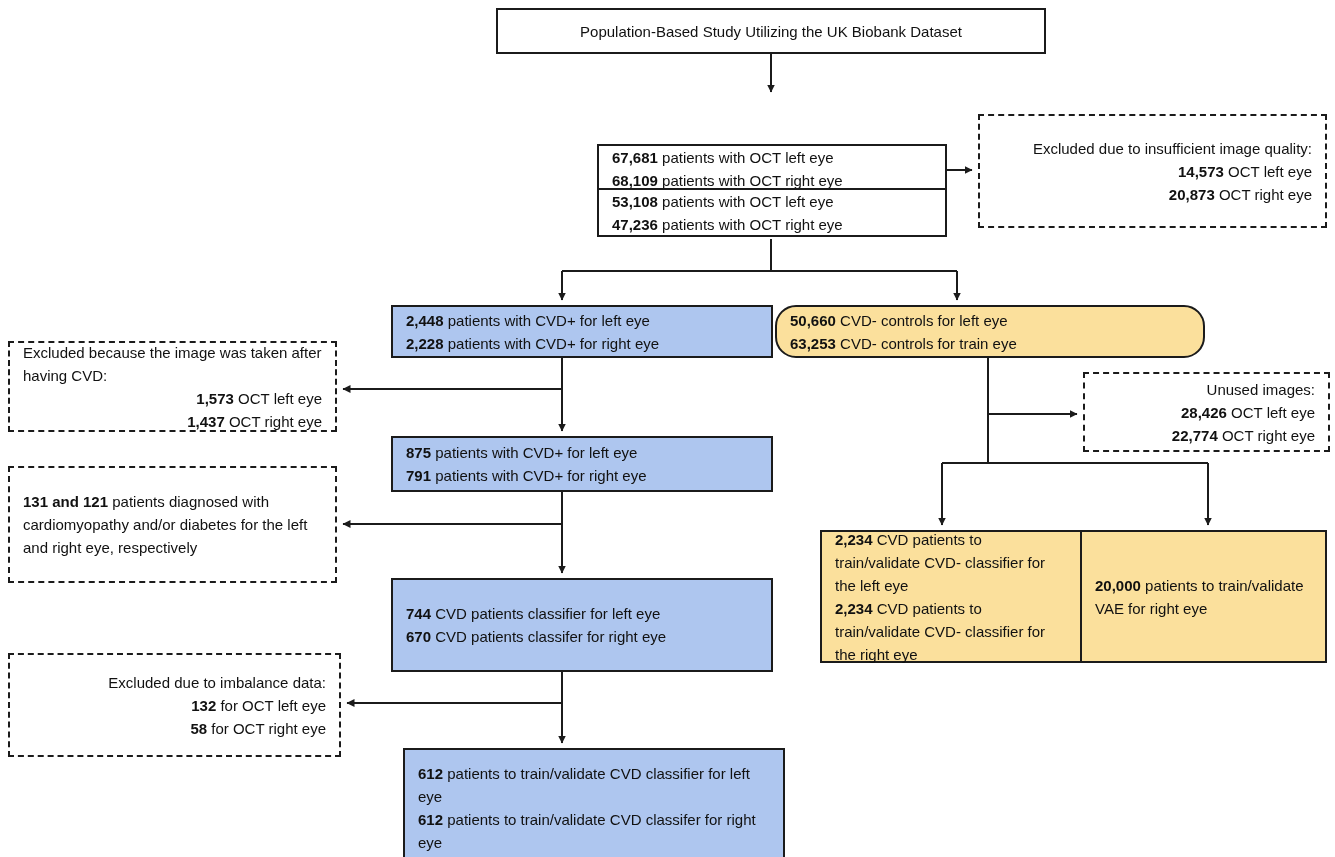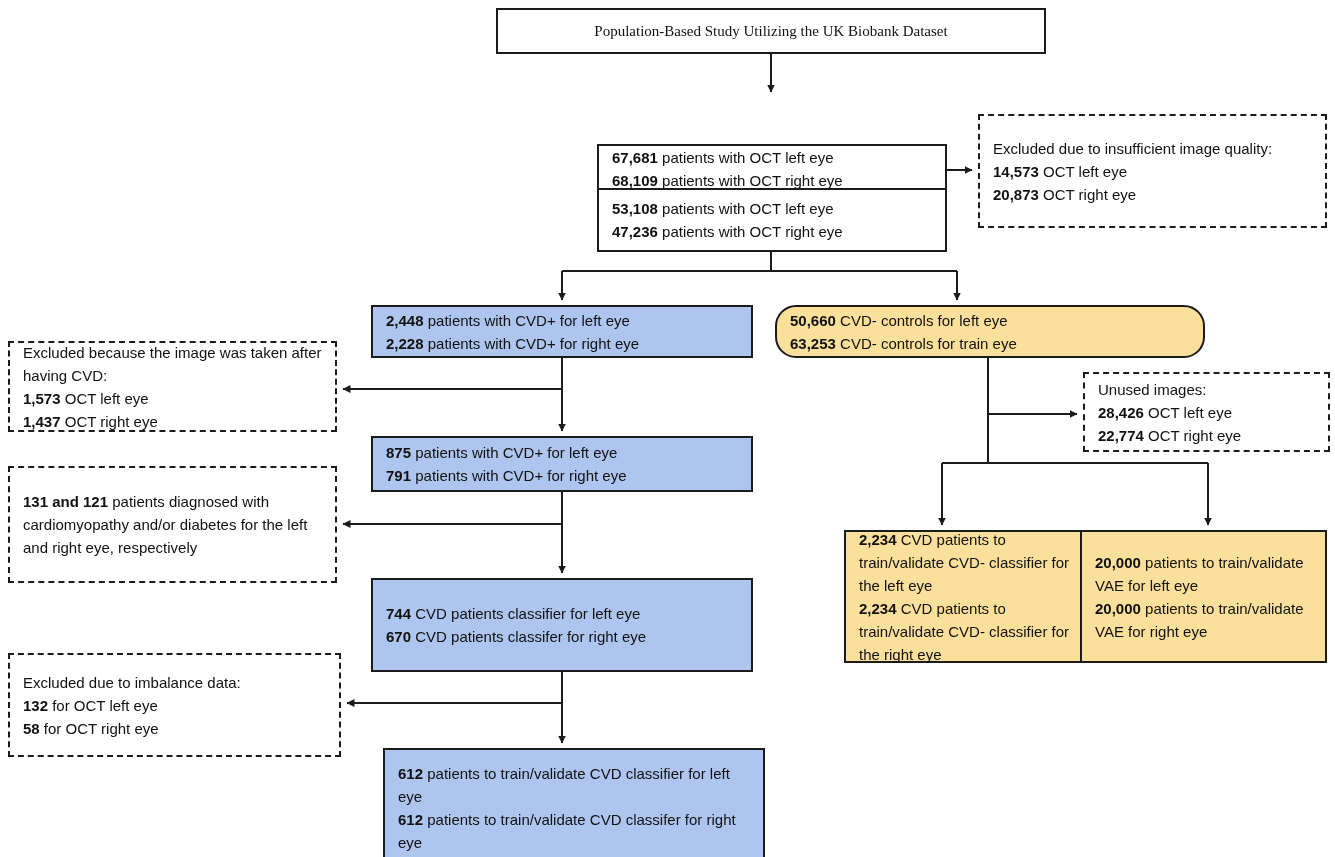--- a/index.html
+++ b/index.html
@@ -18,41 +18,41 @@
     position: absolute;
     box-sizing: border-box;
     display: flex;
     flex-direction: column;
     justify-content: center;
     padding: 4px 13px;
     line-height: 23px;
     background: #ffffff;
   }
   .solid  { border: 2px solid var(--line, #1b1b1b); }
-  .dashed { border: 2px dashed var(--line, #1b1b1b); }
-  .blue   { border: 2px solid var(--line, #1b1b1b); background: var(--blue, #aec6ef); }
+  .dashed { border: 2px dashed var(--line, #1b1b1b); align-items: flex-end; }
+  .blue   { border: 2px solid var(--line, #1b1b1b); background: var(--blue, #aec6ef); margin-left: 20px; }
   .yellow { border: 2px solid var(--line, #1b1b1b); background: var(--yellow, #fbe09c); }
   .center { align-items: center; text-align: center; }
   .line b { font-weight: bold; }
 
   
-  .b-title        { left: 496px; top: 8px;   width: 550px; height: 46px; font-family: Liberation Serif, serif; }
+  .b-title        { left: 496px; top: 8px;   width: 550px; height: 46px; }
   .b-oct-initial  { left: 597px; top: 96px;  width: 350px; height: 50px; margin-top: 48px; }
   .b-excl-quality { left: 978px; top: 114px; width: 349px; height: 114px; }
-  .b-oct-filtered { left: 597px; top: 188px; width: 350px; height: 64px; }
+  .b-oct-filtered { left: 597px; top: 188px; width: 350px; height: 49px; }
   .b-cvd-pos-1    { left: 371px; top: 305px; width: 382px; height: 53px; }
   .b-cvd-neg      { left: 775px; top: 305px; width: 430px; height: 53px; border-radius: 21px; }
   .b-excl-after   { left: 8px;   top: 341px; width: 329px; height: 91px; }
   .b-cvd-pos-2    { left: 371px; top: 436px; width: 382px; height: 56px; }
   .b-excl-cardio  { left: 8px;   top: 466px; width: 329px; height: 117px; }
   .b-cvd-class    { left: 371px; top: 578px; width: 382px; height: 94px; }
   .b-excl-imb     { left: 8px;   top: 653px; width: 333px; height: 104px; }
   .b-cvd-train    { left: 383px; top: 748px; width: 382px; height: 119px; }
   .b-unused       { left: 1083px;top: 372px; width: 247px; height: 80px; }
-  .b-neg-train    { left: 844px; top: 530px; width: 265px; height: 133px; }
+  .b-neg-train    { left: 820px; top: 530px; width: 265px; height: 133px; }
   .b-vae          { left: 1080px;top: 530px; width: 247px; height: 133px; }
 </style>
 </head>
 <body>
 
 <div id="canvas">
 
   <svg id="arrows" viewBox="0 0 1335 857" xmlns="http://www.w3.org/2000/svg">
     <defs>
       <marker id="ah" markerWidth="10" markerHeight="10" refX="7.5" refY="4" orient="auto" markerUnits="userSpaceOnUse">
@@ -147,17 +147,16 @@
       <div class="line"><b>28,426</b><span> OCT left eye</span></div>
       <div class="line"><b>22,774</b><span> OCT right eye</span></div>
     </div>
 
   <div class="box yellow b-neg-train">
       <div class="line"><b>2,234</b><span> CVD patients to train/validate CVD- classifier for the left eye</span></div>
       <div class="line"><b>2,234</b><span> CVD patients to train/validate CVD- classifier for the right eye</span></div>
     </div>
 
   <div class="box yellow b-vae">
-      <div class="line"><b>20,000</b><span> patients to train/validate VAE for left eye</span></div>
       <div class="line"><b>20,000</b><span> patients to train/validate VAE for right eye</span></div>
     </div>
 
 </div>
 
 </body></html>

